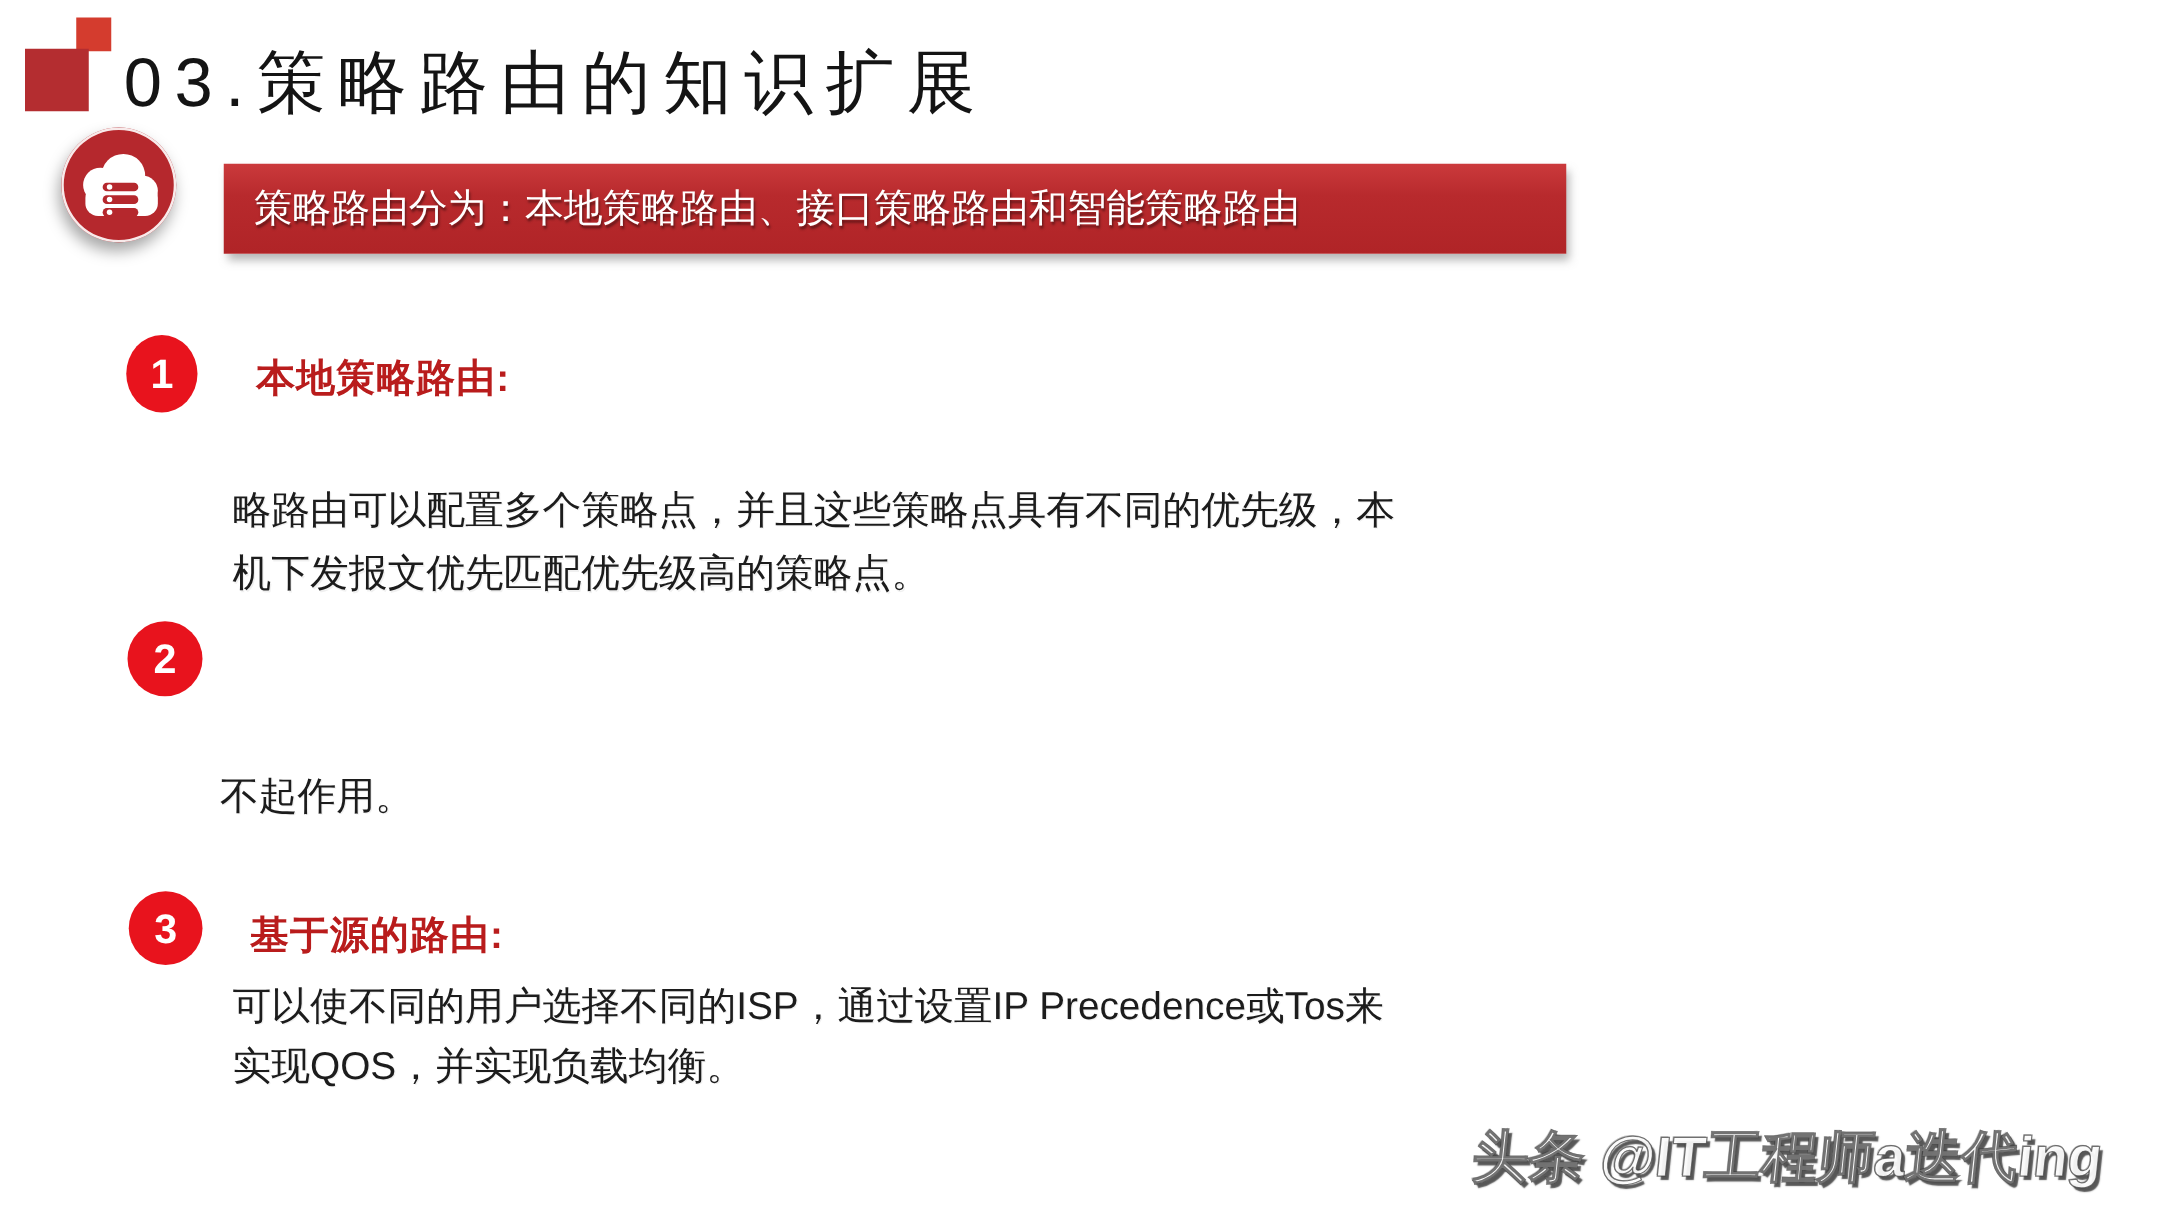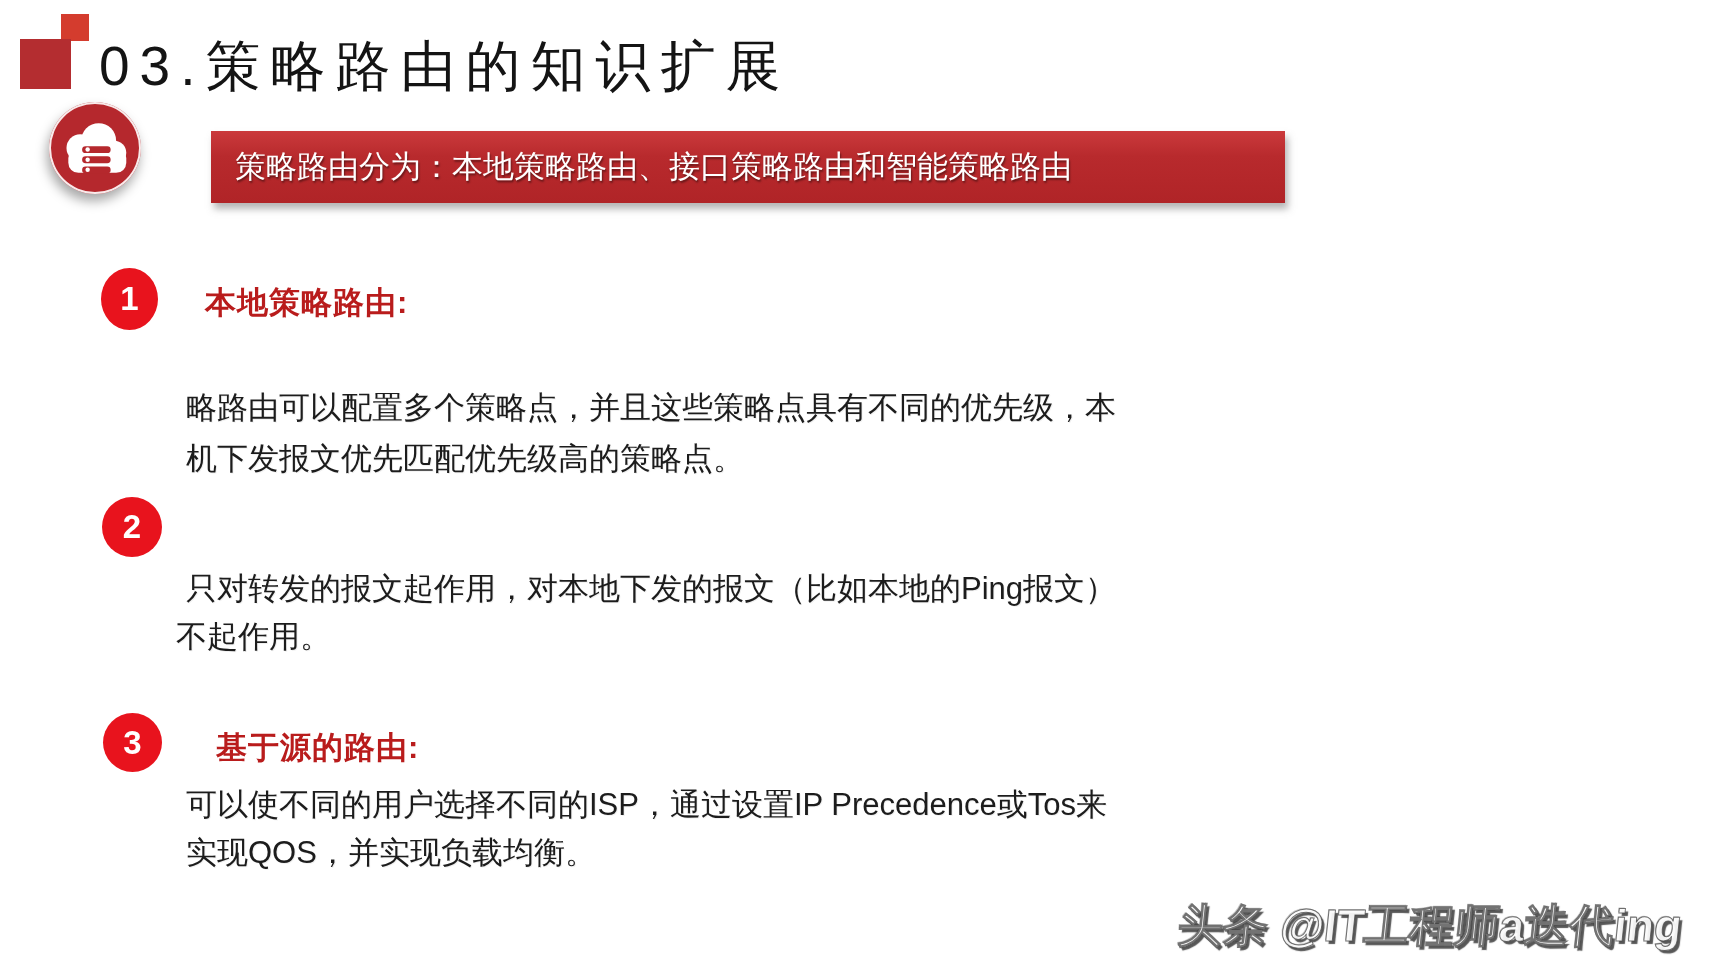--- a/index.html
+++ b/index.html
@@ -22,21 +22,21 @@
   .banner-icon{
     position:absolute;left:49px;top:102px;width:92px;height:92px;
     border-radius:50%;background:#b5282d;
     box-shadow:-2px 7px 12px rgba(0,0,0,0.35), 0 0 0 2px rgba(255,255,255,0.9) inset;
   }
   .banner-icon svg{position:absolute;left:0;top:0;width:100%;height:100%;}
   .banner{
     position:absolute;left:179px;top:131px;width:1074px;height:72px;
     background:linear-gradient(180deg,#cb3a3c 0%,#b82a2d 35%,#b02427 100%);
     box-shadow:3px 6px 7px rgba(110,110,110,0.5);
-    display:flex;align-items:center;margin-left:32px;
+    display:flex;align-items:center;
   }
   .banner-text{
     padding-left:24px;color:#ffffff;font-size:31px;font-weight:500;
     text-shadow:1px 2px 2px rgba(0,0,0,0.45);white-space:nowrap;
   }
   
   .num-badge{
     position:absolute;border-radius:50%;background:#e8131d;
     display:flex;align-items:center;justify-content:center;
     color:#ffffff;font-size:33px;font-weight:700;
@@ -96,25 +96,24 @@
   <div class="num-badge" style="left:101px;top:268px;width:57px;height:62px;">
     <span>1</span>
   </div>
   <div class="item-title" style="left:205px;top:282px;">本地策略路由:</div>
   <div class="body-line" style="left:186px;top:387px;">略路由可以配置多个策略点，并且这些策略点具有不同的优先级，本</div>
   <div class="body-line" style="left:186px;top:438px;">机下发报文优先匹配优先级高的策略点。</div>
 
   <div class="num-badge" style="left:102px;top:497px;width:60px;height:60px;">
     <span>2</span>
   </div>
-  <div class="body-line" style="left:186px;top:568px;">只对转发的报文起作用，对本地下发的报文（比如本地的Ping报文）</div>
   <div class="body-line" style="left:176px;top:616px;">不起作用。</div>
 
   <div class="num-badge" style="left:103px;top:713px;width:59px;height:59px;">
     <span>3</span>
   </div>
-  <div class="item-title" style="left:200px;top:727px;margin-left:16px;">基于源的路由:</div>
+  <div class="item-title" style="left:200px;top:727px;">基于源的路由:</div>
   <div class="body-line" style="left:186px;top:784px;">可以使不同的用户选择不同的ISP，通过设置IP Precedence或Tos来</div>
   <div class="body-line" style="left:186px;top:832px;">实现QOS，并实现负载均衡。</div>
 
   <div class="watermark">头条 @IT工程师a迭代ing</div>
 
 </div>
 
 </body></html>

